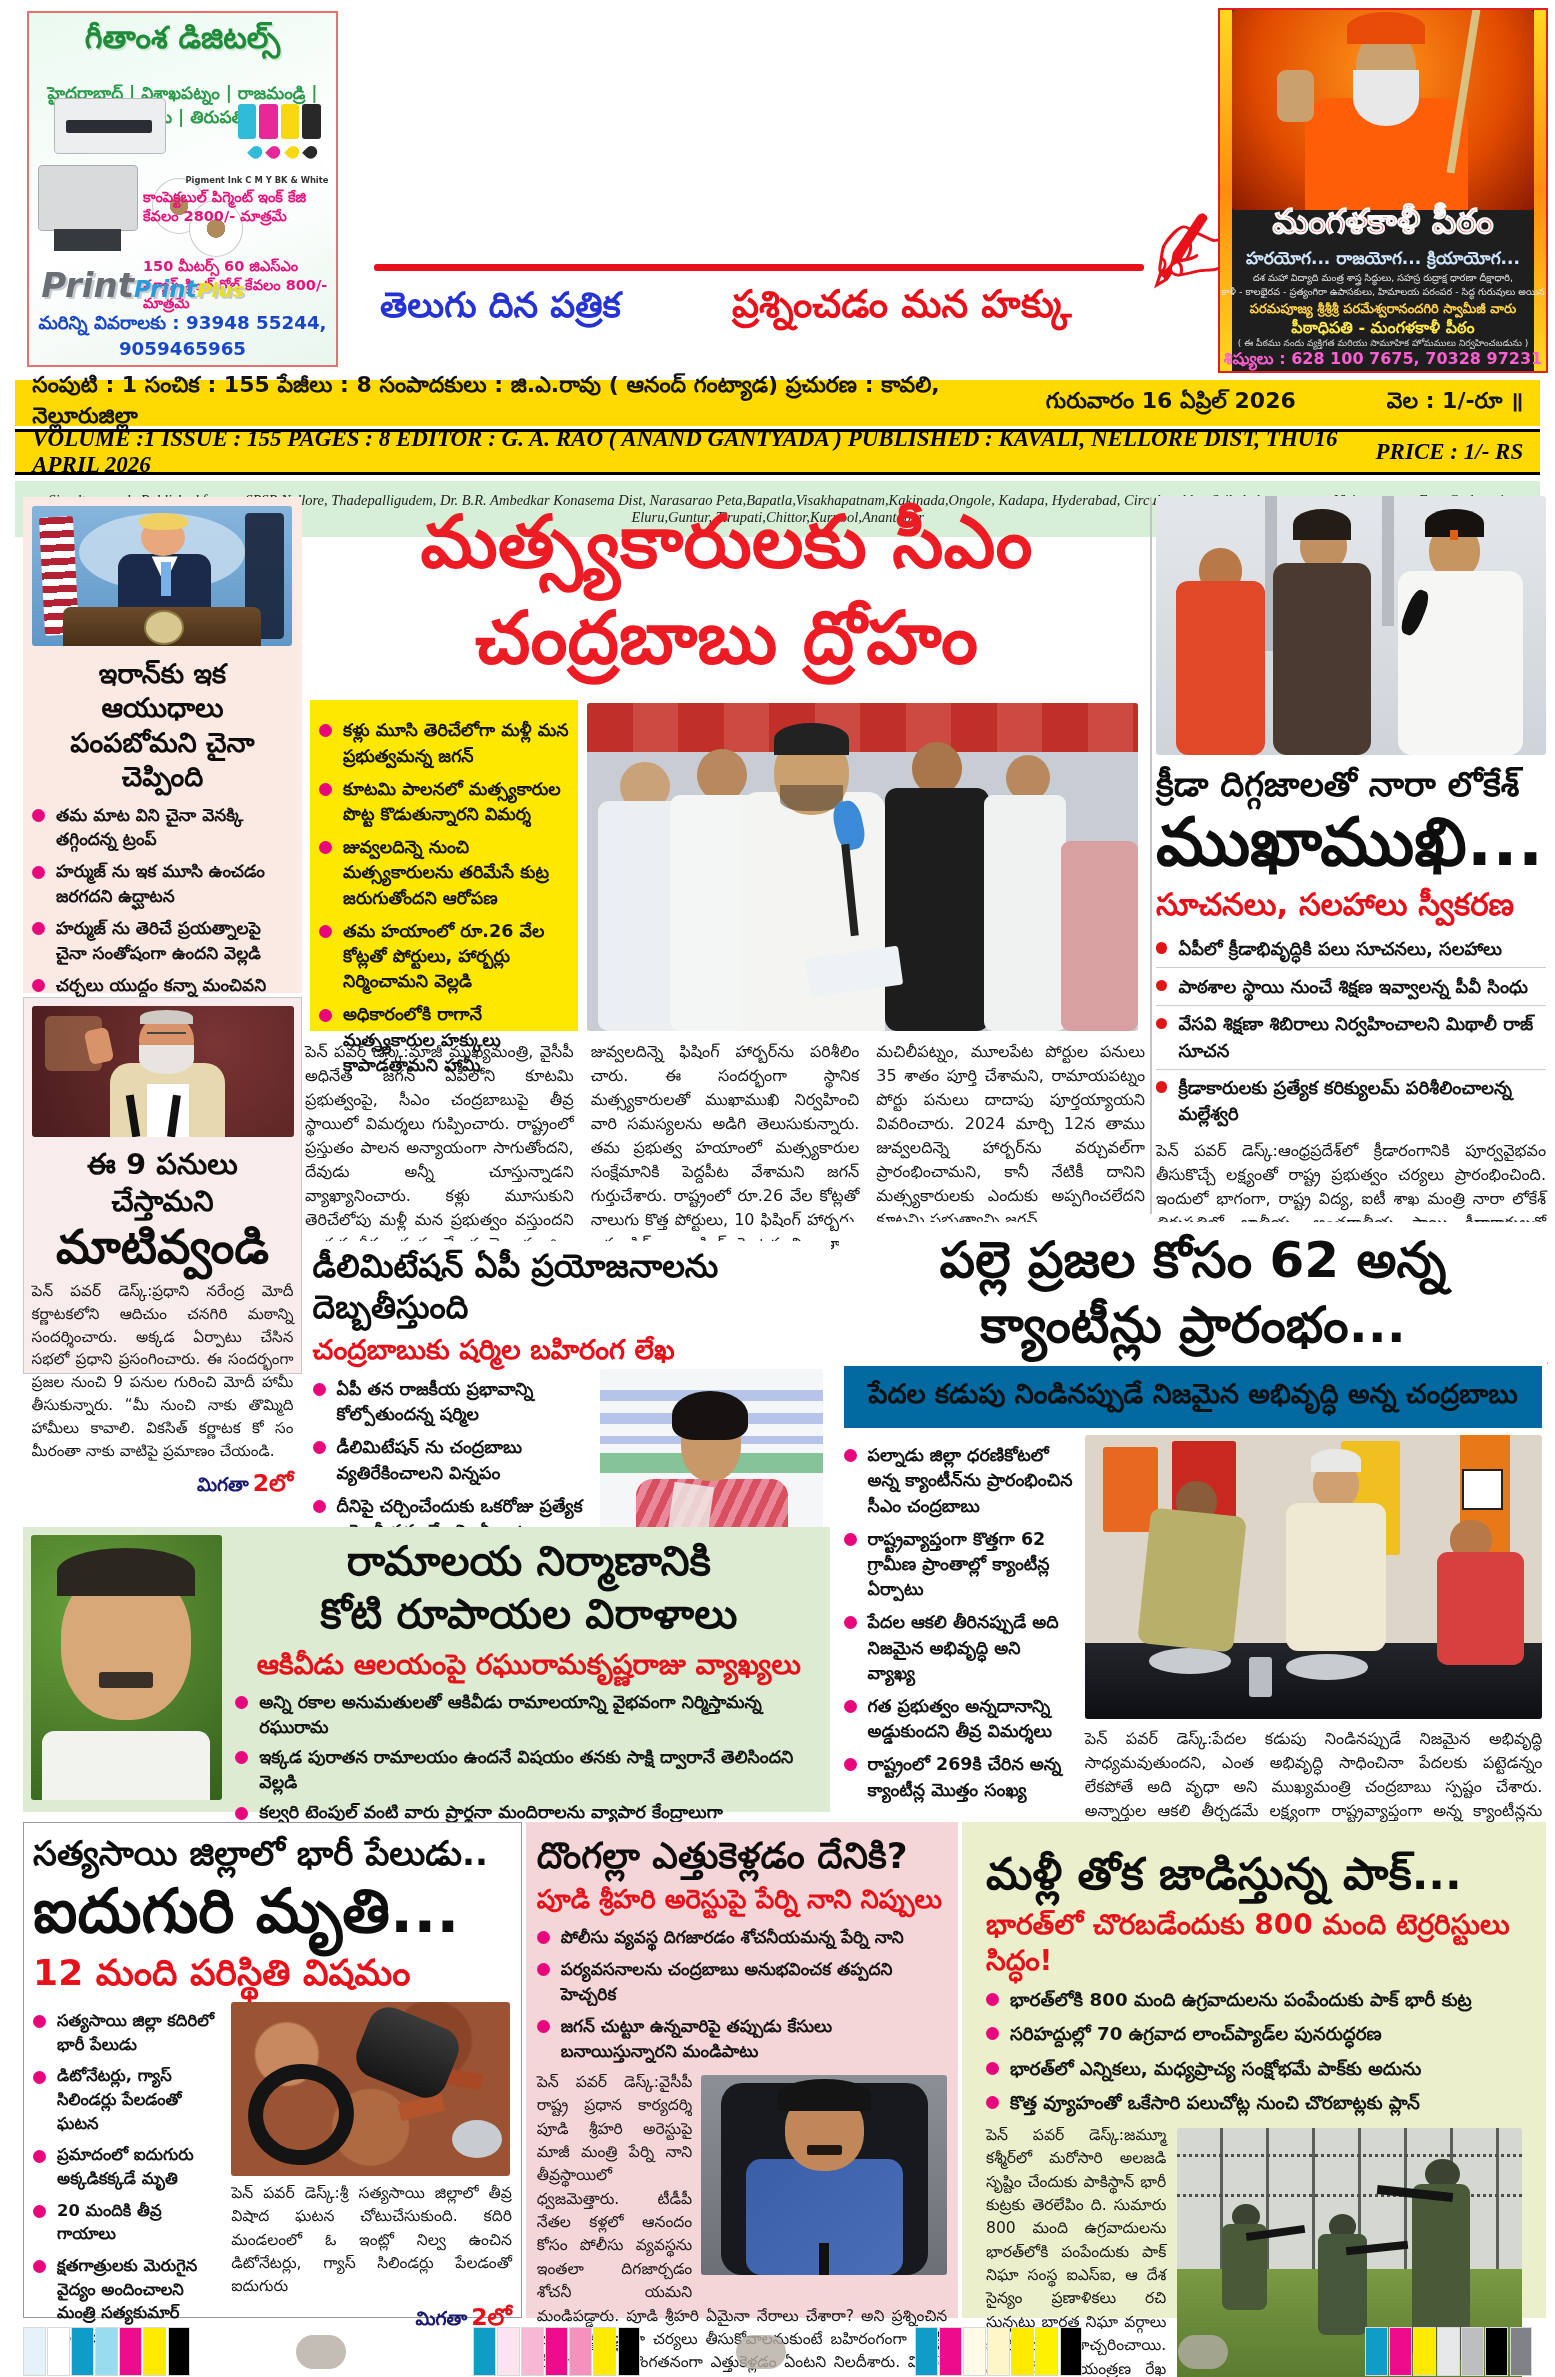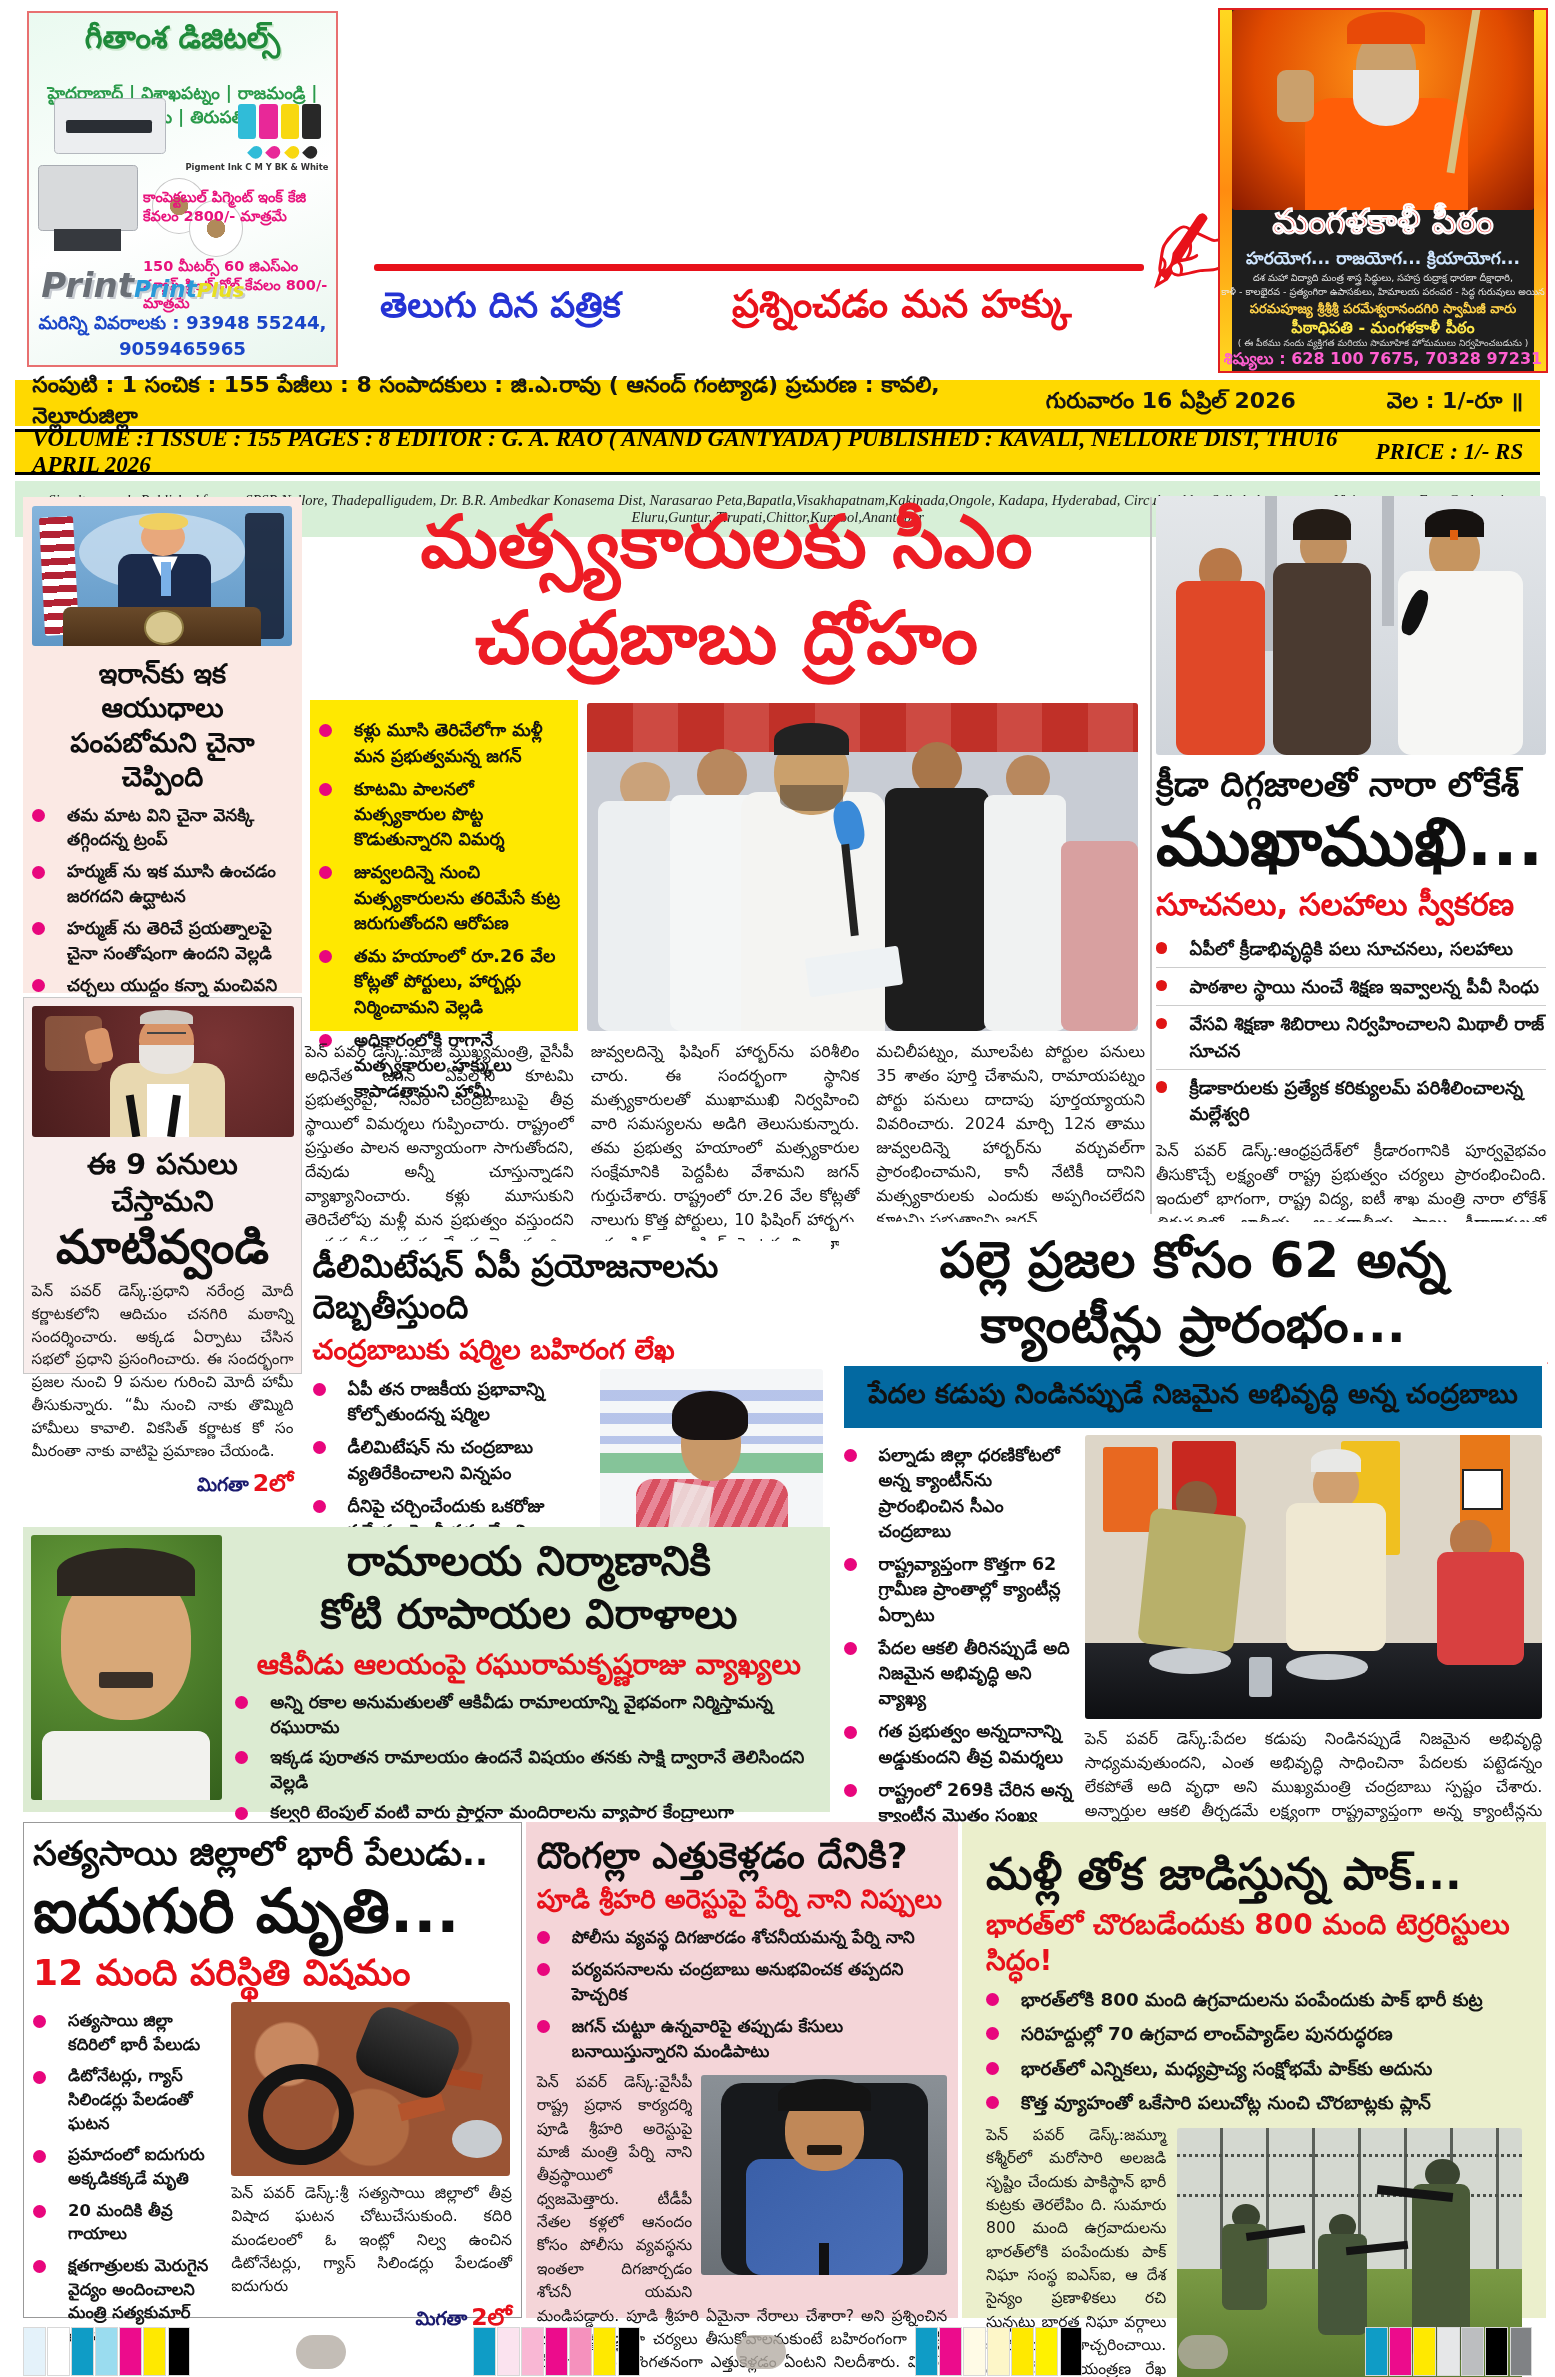--- a/index.html
+++ b/index.html
@@ -9,21 +9,21 @@
   .s{position:absolute;}
   .photo{position:relative;overflow:hidden;border-radius:3px;}
   
   #left-ad{left:27px;top:10.7px;width:307px;height:352px;border:2.3px solid #e87070;
            background:linear-gradient(160deg,#eafaf0,#ffffff 55%,#e8f6ee);overflow:hidden;}
   #left-ad .ad-title{text-align:center;font-size:30.5px;font-weight:800;color:#1f8a3a;margin-top:7.6px;
                      text-shadow:1.5px 1.5px 0 #cfe8d0;}
   #left-ad .ad-cities{text-align:center;font-size:17px;font-weight:700;color:#2a9a4a;margin-top:20px;}
   #left-ad .collage{position:absolute;left:0;top:82px;width:100%;height:160px;}
   #left-ad .offer{position:absolute;left:114px;font-size:14.5px;font-weight:800;color:#e8127c;line-height:1.3;width:187px;}
-  #left-ad .pigment{position:absolute;right:7.6px;top:149px;font-size:8.4px;color:#333;font-weight:700;}
+  #left-ad .pigment{position:absolute;right:7.6px;top:162px;font-size:8.4px;color:#333;font-weight:700;}
   #left-ad .printlogo{position:absolute;left:12.2px;top:252px;font-size:34px;font-weight:800;font-style:italic;color:#6a6f76;
                       text-shadow:2.3px 2.3px 0 #c8ccd2;}
   #left-ad .printlogo .p2{color:#2a9ad8;font-size:23px;}
   #left-ad .printlogo .p3{color:#e8e020;font-size:20px;}
   #left-ad .ad-contact{position:absolute;left:0;bottom:6.1px;width:100%;text-align:center;
                        font-size:18.3px;font-weight:800;color:#1a46c8;}
   #masthead{left:343px;top:10.7px;width:869px;height:364px;}
   #masthead .title-row{position:relative;text-align:center;}
   #masthead .paper-title{font-size:133px;line-height:1.15;font-weight:800;color:#2533d4;
         -webkit-text-stroke:1.5px #ffffff;text-shadow:5.3px 5.3px 0 rgba(37,51,212,.22);letter-spacing:3px;}
@@ -53,21 +53,21 @@
   #bar-en{top:429px;height:46px;background:#ffd900;border-top:3px solid #000;border-bottom:3px solid #000;
           font-family:"Liberation Serif",serif;font-style:italic;font-weight:700;font-size:23px;color:#000;}
   #bar-en .sp{flex:1;}
   #bar-pub{top:481px;height:56px;background:#d7efd7;font-family:"Liberation Serif",serif;font-style:italic;
            font-size:14.5px;color:#222;text-align:center;display:flex;align-items:center;justify-content:center;}
   
   .art{position:absolute;box-sizing:border-box;}
   .hl{font-weight:800;color:#0e0e0e;line-height:1.28;margin:0;}
   .sub-red{font-weight:800;color:#e8111a;line-height:1.3;}
   .bl{list-style:none;margin:0;padding:0;}
-  .bullet{display:flex;gap:22px;align-items:flex-start;margin:7.6px 0;}
+  .bullet{display:flex;gap:11px;align-items:flex-start;margin:7.6px 0;}
   .dot{width:13px;height:13px;border-radius:50%;background:#e8067d;flex:none;margin-top:6.1px;}
   .bt{font-size:17.5px;font-weight:700;line-height:1.45;color:#141414;}
   .body{font-size:16px;line-height:1.5;text-align:justify;margin:0;color:#151515;}
   .more{text-align:right;}
   .more .lbl{color:#1a1a6e;font-weight:800;font-size:19px;}
   .more .pg{color:#e8111a;font-weight:800;font-size:23.6px;}
   .vline{position:absolute;background:#c4c4c4;}
   
   #trump-art{left:23px;top:497px;width:279px;height:496px;background:#fbe9e4;padding:9.1px;}
   #trump-art .hl{font-size:27px;text-align:center;margin:10.7px 1.5px 3px;}

